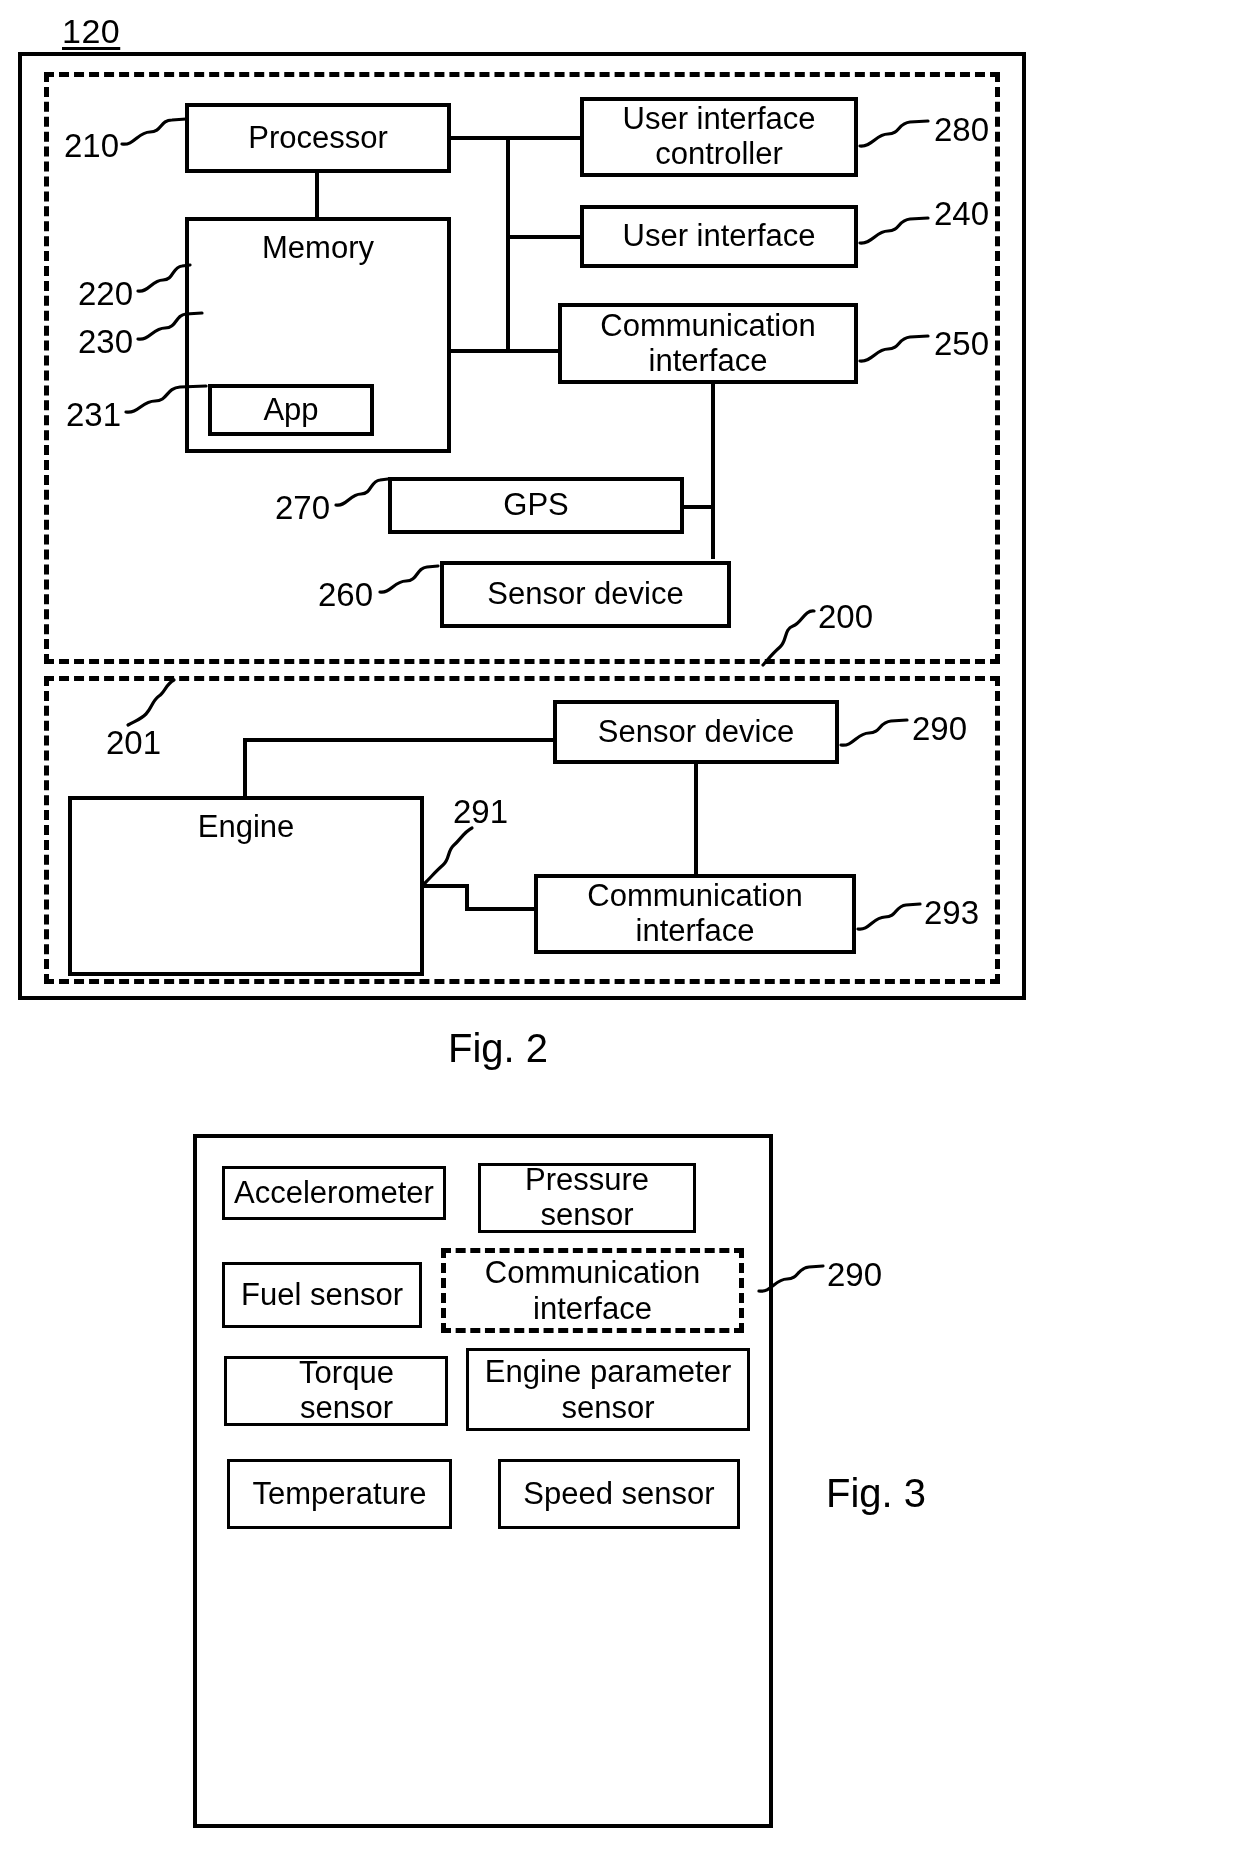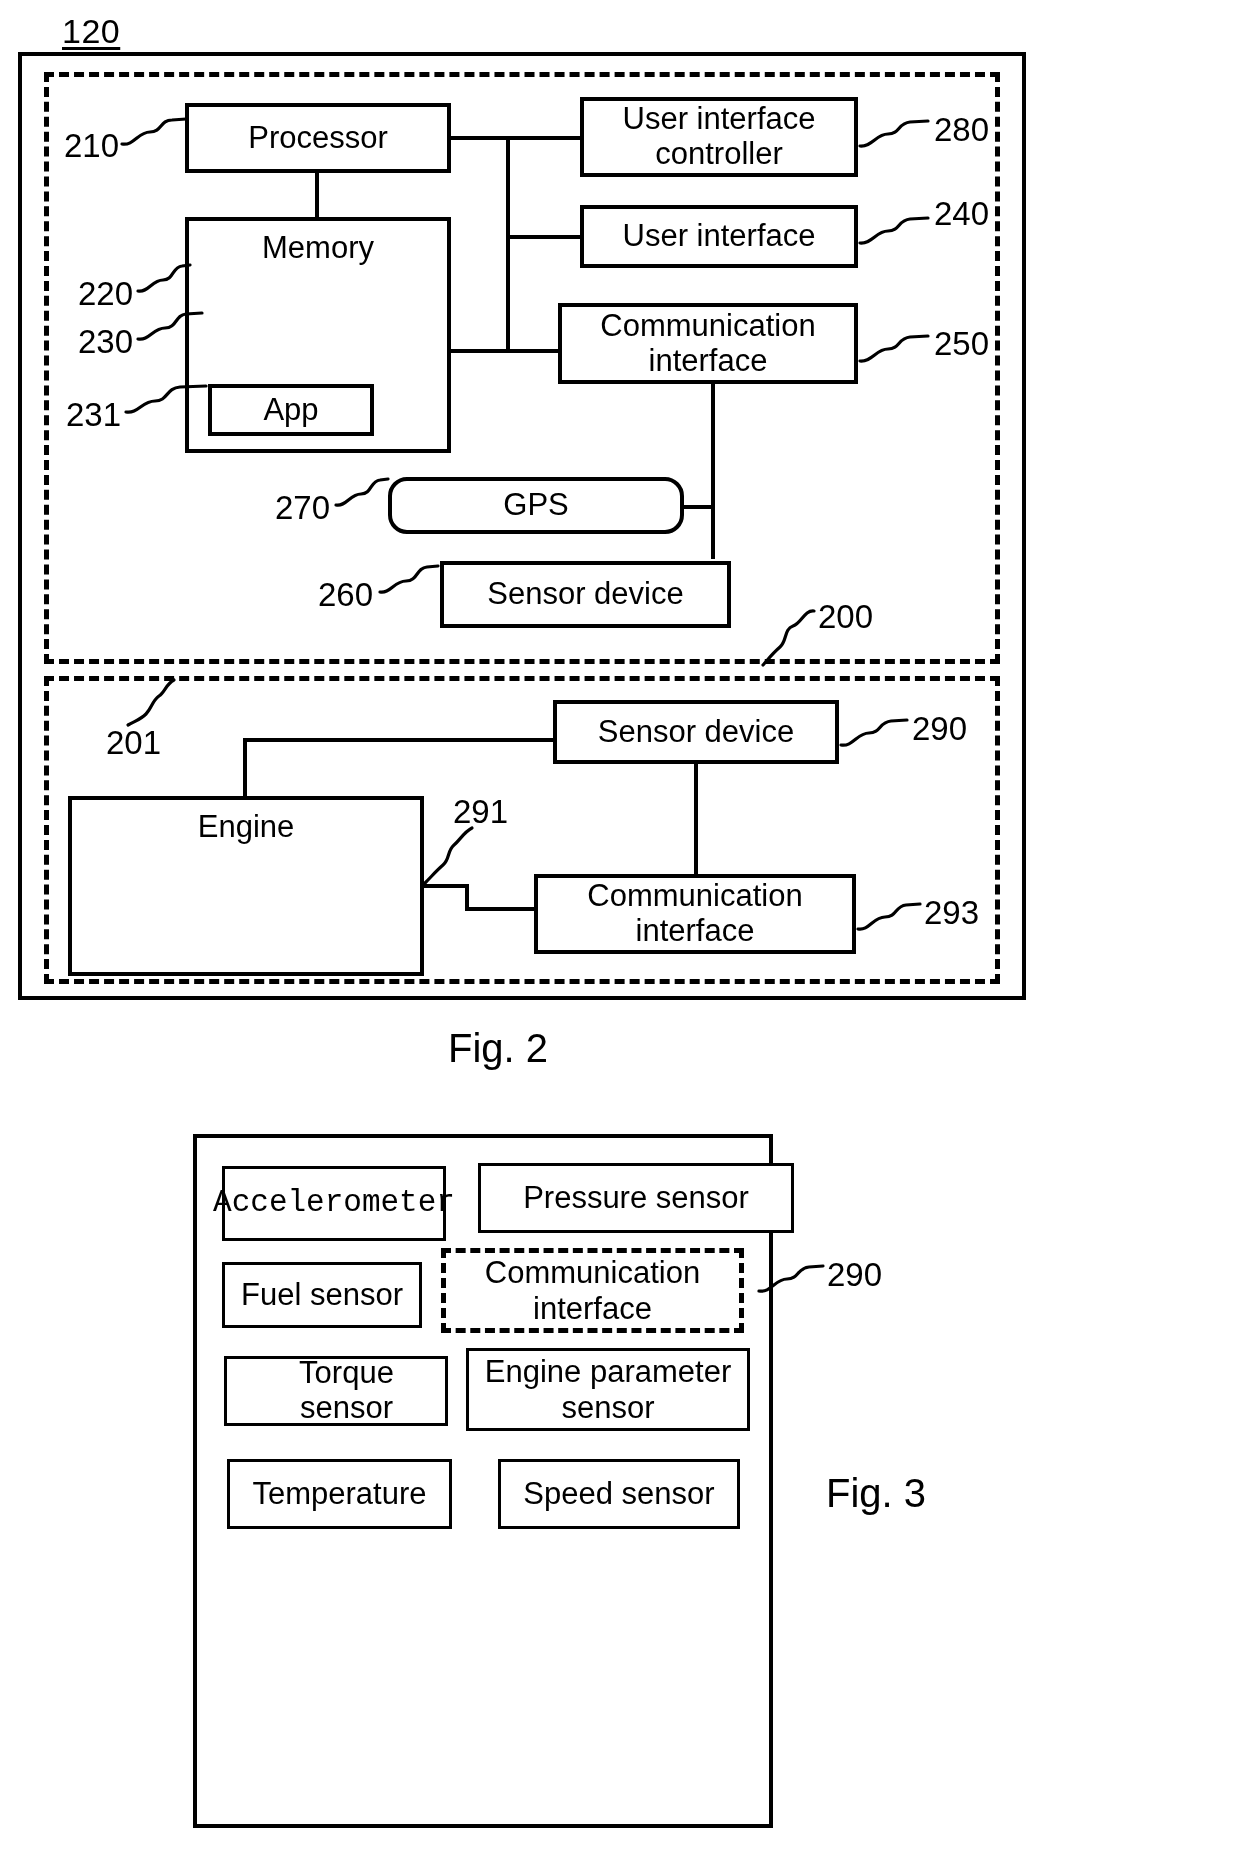--- a/index.html
+++ b/index.html
@@ -129,21 +129,21 @@
   <div class="abs ln lnv" style="left:465px; top:884px; height:27px;"></div>
   <div class="abs ln lnh" style="left:465px; top:907px; width:72px;"></div>
 
   <div class="abs box" style="left:185px; top:103px; width:266px; height:70px;">Processor</div>
 
   <div class="abs box top-label" style="left:185px; top:217px; width:266px; height:236px; font-size:31px;">Memory</div>
 
 
   <div class="abs box" style="left:208px; top:384px; width:166px; height:52px;">App</div>
 
-  <div class="abs box" style="left:388px; top:477px; width:296px; height:57px;border-radius:19px;">GPS</div>
+  <div class="abs box" style="left:388px; top:477px; width:296px; height:57px;">GPS</div>
 
   <div class="abs box" style="left:440px; top:561px; width:291px; height:67px;">Sensor device</div>
 
   <div class="abs box" style="left:580px; top:97px; width:278px; height:80px;">User interface controller</div>
 
   <div class="abs box" style="left:580px; top:205px; width:278px; height:63px;">User interface</div>
 
   <div class="abs box" style="left:558px; top:303px; width:300px; height:81px;">Communication interface</div>
 
   <div class="abs box" style="left:553px; top:700px; width:286px; height:64px;">Sensor device</div>
@@ -219,22 +219,22 @@
 
   <div class="abs ref" style="left:924px; top:896px;">293</div>
   <svg class="leader" style="left:856px; top:902px; width:66px; height:32px;" viewBox="0 0 66 32">
     <path d="M2 27 C13 29, 17 15, 29 15 C41 15, 39 4, 50 3 L64 2"></path>
   </svg>
 
   <div class="abs caption" style="left:448px; top:1028px;">Fig. 2</div>
 
   <div class="abs solid-frame" style="left:193px; top:1134px; width:580px; height:694px;"></div>
 
-  <div class="abs box thin" style="left:222px; top:1166px; width:224px; height:75px;font-family:Liberation Mono, monospace;">Accelerometer</div>
-  <div class="abs box thin" style="left:478px; top:1163px; width:316px; height:70px;">Pressure sensor</div>
+  <div class="abs box thin" style="left:222px; top:1166px; width:224px; height:54px;">Accelerometer</div>
+  <div class="abs box thin" style="left:478px; top:1163px; width:218px; height:70px;">Pressure sensor</div>
 
   <div class="abs box thin" style="left:222px; top:1262px; width:200px; height:66px;">Fuel sensor</div>
   <div class="abs box dashed-box" style="left:441px; top:1248px; width:303px; height:85px; line-height:1.15;">Communication interface</div>
 
   <div class="abs box thin" style="left:224px; top:1356px; width:224px; height:70px;padding-left:27px;">Torque sensor</div>
   <div class="abs box thin" style="left:466px; top:1348px; width:284px; height:83px; line-height:1.15;">Engine parameter sensor</div>
 
   <div class="abs box thin" style="left:227px; top:1459px; width:225px; height:70px;">Temperature</div>
   <div class="abs box thin" style="left:498px; top:1459px; width:242px; height:70px;">Speed sensor</div>
 

